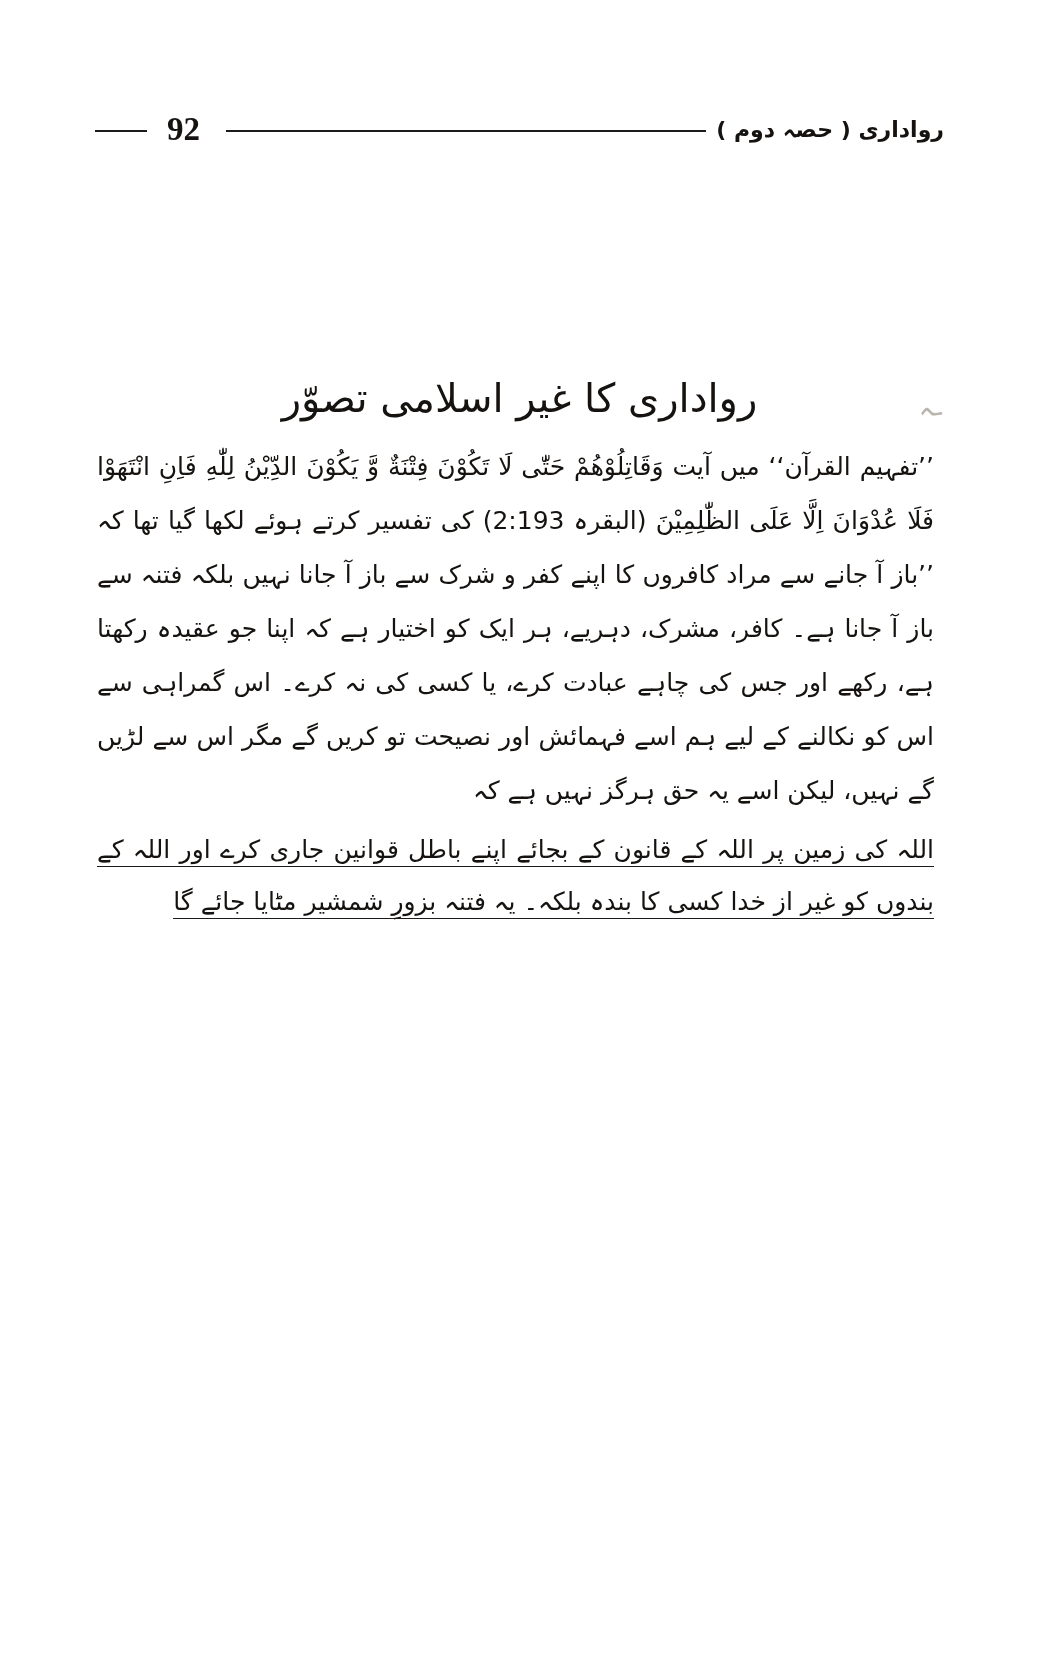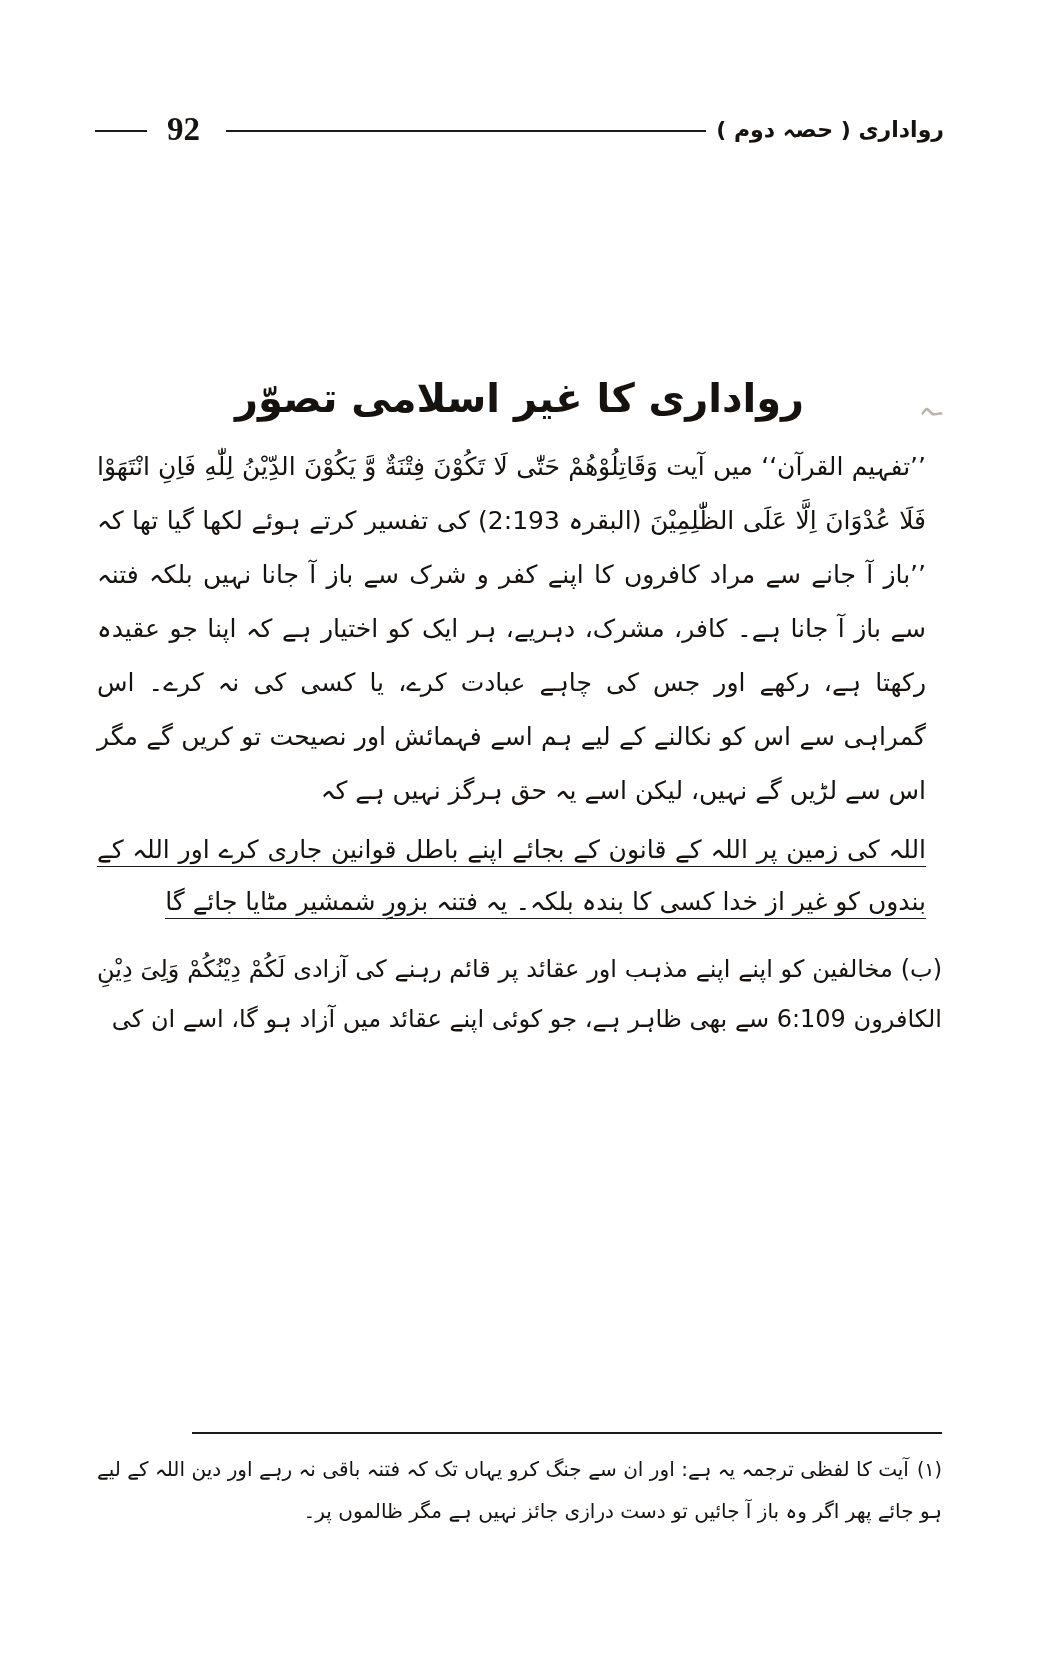--- a/index.html
+++ b/index.html
@@ -68,39 +68,39 @@
   }
 
   
   .chapter-title {
     position: absolute;
     top: 348px;
     left: 0;
     right: 0;
     text-align: center;
     font-size: 40px;
-    font-weight: 700;
+    font-weight: 400;
     letter-spacing: 1px;
     direction: rtl;
   }
 
   
   .body-text {
     position: absolute;
     top: 440px;
     left: 97px;
     width: 845px;
     direction: rtl;
     text-align: justify;
     text-align-last: right;
   }
   .para {
     font-size: 25px;
     line-height: 52px;
-    margin: 0 16px 6px 0;
+    margin: 0 8px 6px 0;
     text-align: justify;
   }
   .para.lead {
     line-height: 54px;
   }
   .underline {
     border-bottom: 1.5px solid #1b1b1b;
     padding-bottom: 2px;
   }
   .indent-block {
@@ -166,24 +166,17 @@
   <div class="margin-mark">ـہ</div>
 
   <h1 class="chapter-title">رواداری کا غیر اسلامی تصوّر</h1>
 
   <div class="body-text">
     <p class="para lead">’’تفہیم القرآن‘‘ میں آیت وَقَاتِلُوْهُمْ حَتّٰى لَا تَكُوْنَ فِتْنَةٌ وَّ يَكُوْنَ الدِّيْنُ لِلّٰهِ فَاِنِ انْتَهَوْا فَلَا عُدْوَانَ اِلَّا عَلَى الظّٰلِمِيْنَ (البقرہ 2:193) کی تفسیر کرتے ہوئے لکھا گیا تھا کہ ’’باز آ جانے سے مراد کافروں کا اپنے کفر و شرک سے باز آ جانا نہیں بلکہ فتنہ سے باز آ جانا ہے۔ کافر، مشرک، دہریے، ہر ایک کو اختیار ہے کہ اپنا جو عقیدہ رکھتا ہے، رکھے اور جس کی چاہے عبادت کرے، یا کسی کی نہ کرے۔ اس گمراہی سے اس کو نکالنے کے لیے ہم اسے فہمائش اور نصیحت تو کریں گے مگر اس سے لڑیں گے نہیں، لیکن اسے یہ حق ہرگز نہیں ہے کہ</p>
     <p class="para">
       <span class="underline">اللہ کی زمین پر اللہ کے قانون کے بجائے اپنے باطل قوانین جاری کرے اور اللہ کے بندوں کو غیر از خدا کسی کا بندہ بلکہ۔ یہ فتنہ بزورِ شمشیر مٹایا جائے گا</span>
     </p>
     <div class="indent-block">
-      <p class="sub-para">(ب) مخالفین کو اپنے اپنے مذہب اور عقائد پر قائم رہنے کی آزادی لَكُمْ دِيْنُكُمْ وَلِىَ دِيْنِ الکافرون 6:109 سے بھی ظاہر ہے، جو کوئی اپنے عقائد میں آزاد ہو گا، اسے ان کی</p>
     </div>
   </div>
 
-  <div class="footnote-wrap">
-    <div class="footnote-rule"></div>
-    <p class="footnote">
-      <span class="fn-marker">(١)</span><span>آیت کا لفظی ترجمہ یہ ہے: اور ان سے جنگ کرو یہاں تک کہ فتنہ باقی نہ رہے اور دین اللہ کے لیے ہو جائے پھر اگر وہ باز آ جائیں تو دست درازی جائز نہیں ہے مگر ظالموں پر۔</span>
-    </p>
-  </div>
 
 </div>
 
 </body></html>

